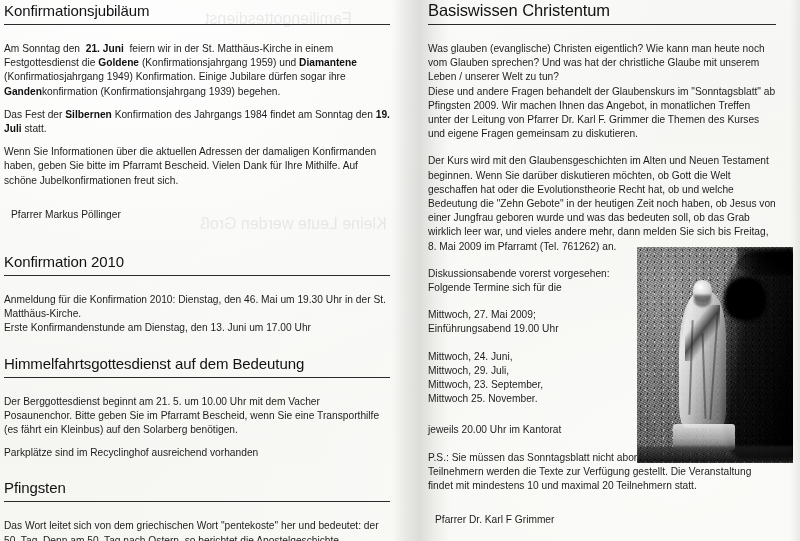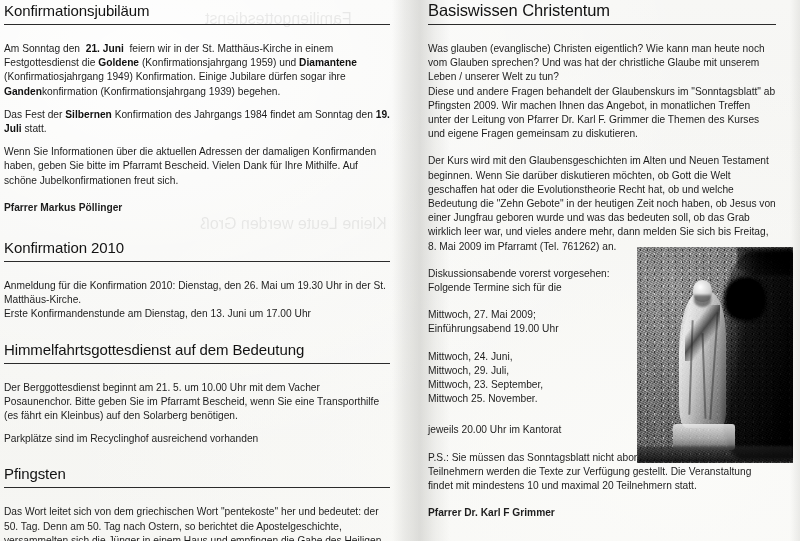--- a/index.html
+++ b/index.html
@@ -88,25 +88,24 @@
     letter-spacing: 0.01px;
   }
 
   p.body b { font-weight: 700; color: #101010; margin-top: 42px; }
   .gap-s  { height: 9px; }
   .gap-m  { height: 13px; }
   .gap-l  { height: 17px; }
   .gap-xl { height: 22px; }
 
   .sig {
-    margin: 0;
+    margin: 7px;
     font-size: 10.2px;
     line-height: 14.2px;
     color: #1d1d1d;
-    font-weight: bold;
   }
 
   
   #photo {
     position: absolute;
     left: 637px;
     top: 247px;
     width: 156px;
     height: 216px;
     overflow: hidden;
@@ -283,21 +282,21 @@
     <p class="body">Das Fest der <b>Silbernen</b> Konfirmation des Jahrgangs 1984 findet am Sonntag den <b>19. Juli</b> statt.</p>
     <div class="gap-s"></div>
     <p class="body">Wenn Sie Informationen über die aktuellen Adressen der damaligen Konfirmanden haben, geben Sie bitte im Pfarramt Bescheid. Vielen Dank für Ihre Mithilfe. Auf schöne Jubelkonfirmationen freut sich.</p>
     <div class="gap-m"></div>
     <p class="sig">Pfarrer Markus Pöllinger</p>
 
     <div class="gap-xl"></div>
 
     <h2 class="section-heading">Konfirmation 2010</h2>
     <div class="gap-l"></div>
-    <p class="body">Anmeldung für die Konfirmation 2010: Dienstag, den 26. Mai um 19.30 Uhr in der St. Matthäus-Kirche.</p>
+    <p class="body">Anmeldung für die Konfirmation 2010: Dienstag, den 46. Mai um 19.30 Uhr in der St. Matthäus-Kirche.</p>
     <p class="body">Erste Konfirmandenstunde am Dienstag, den 13. Juni um 17.00 Uhr</p>
 
     <div class="gap-l"></div>
 
     <h2 class="section-heading">Himmelfahrtsgottesdienst auf dem Bedeutung</h2>
     <div class="gap-l"></div>
     <p class="body">Der Berggottesdienst beginnt am 21. 5. um 10.00 Uhr mit dem Vacher Posaunenchor. Bitte geben Sie im Pfarramt Bescheid, wenn Sie eine Transporthilfe (es fährt ein Kleinbus) auf den Solarberg benötigen.</p>
     <div class="gap-s"></div>
     <p class="body">Parkplätze sind im Recyclinghof ausreichend vorhanden</p>
 

